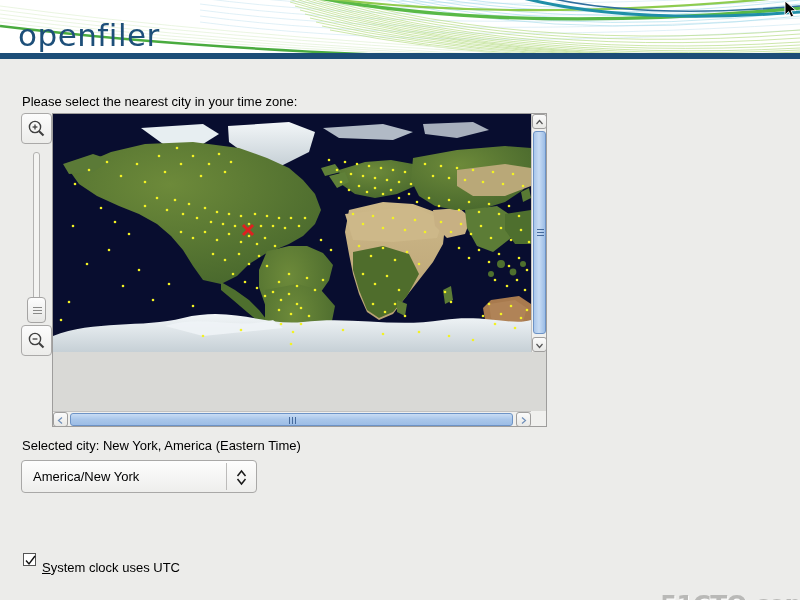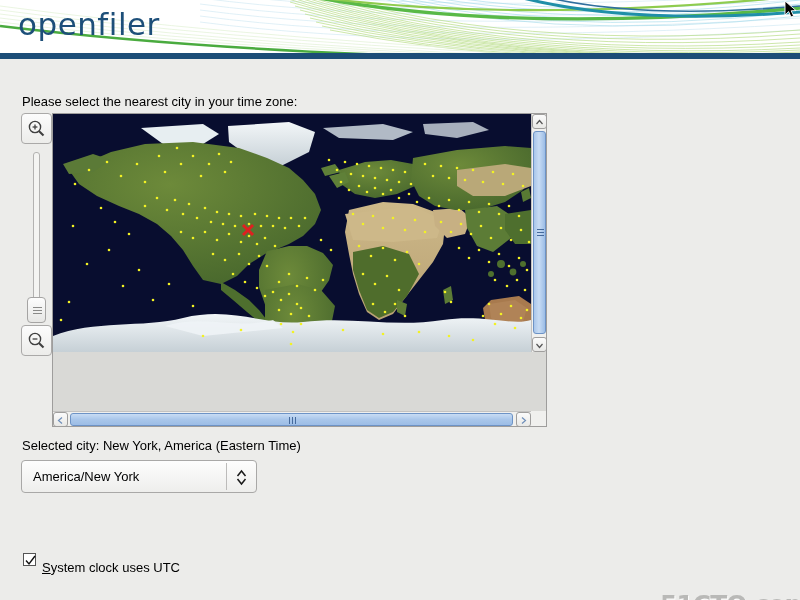--- a/index.html
+++ b/index.html
@@ -13,21 +13,21 @@
 
   
   #header {
     position: absolute; left: 0; top: 0;
     width: 800px; height: 53px;
     background: #ffffff;
     overflow: hidden;
   }
   #header-svg { position: absolute; left: 0; top: 0; }
   #logo {
-    position: absolute; left: 18px; top: 6px;
+    position: absolute; left: 18px; top: 17px;
     font-family: "DejaVu Sans", sans-serif;
     font-size: 31px;
     letter-spacing: 0.5px;
     color: #1d4f79;
     font-weight: 400;
   }
   #header-rule {
     position: absolute; left: 0; top: 53px;
     width: 800px; height: 6px;
     background: #1c4d77;

